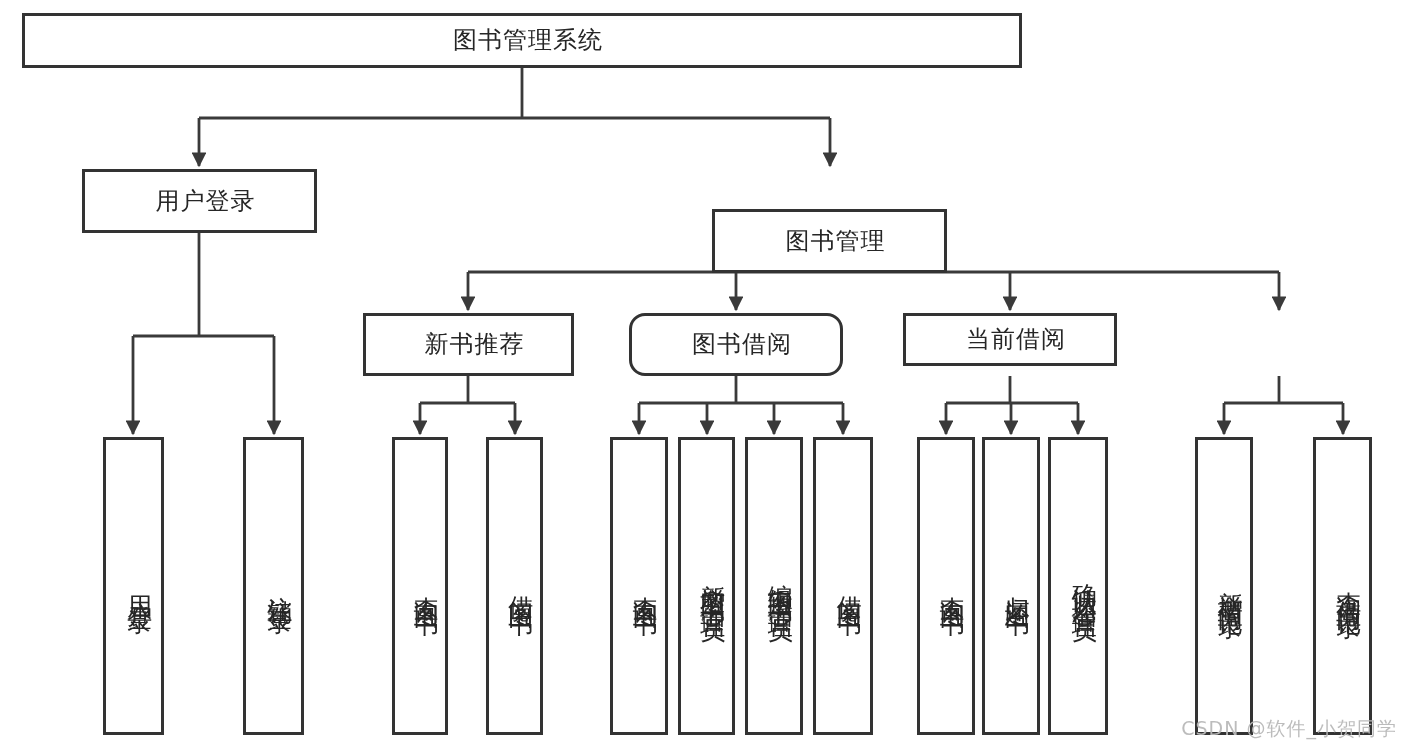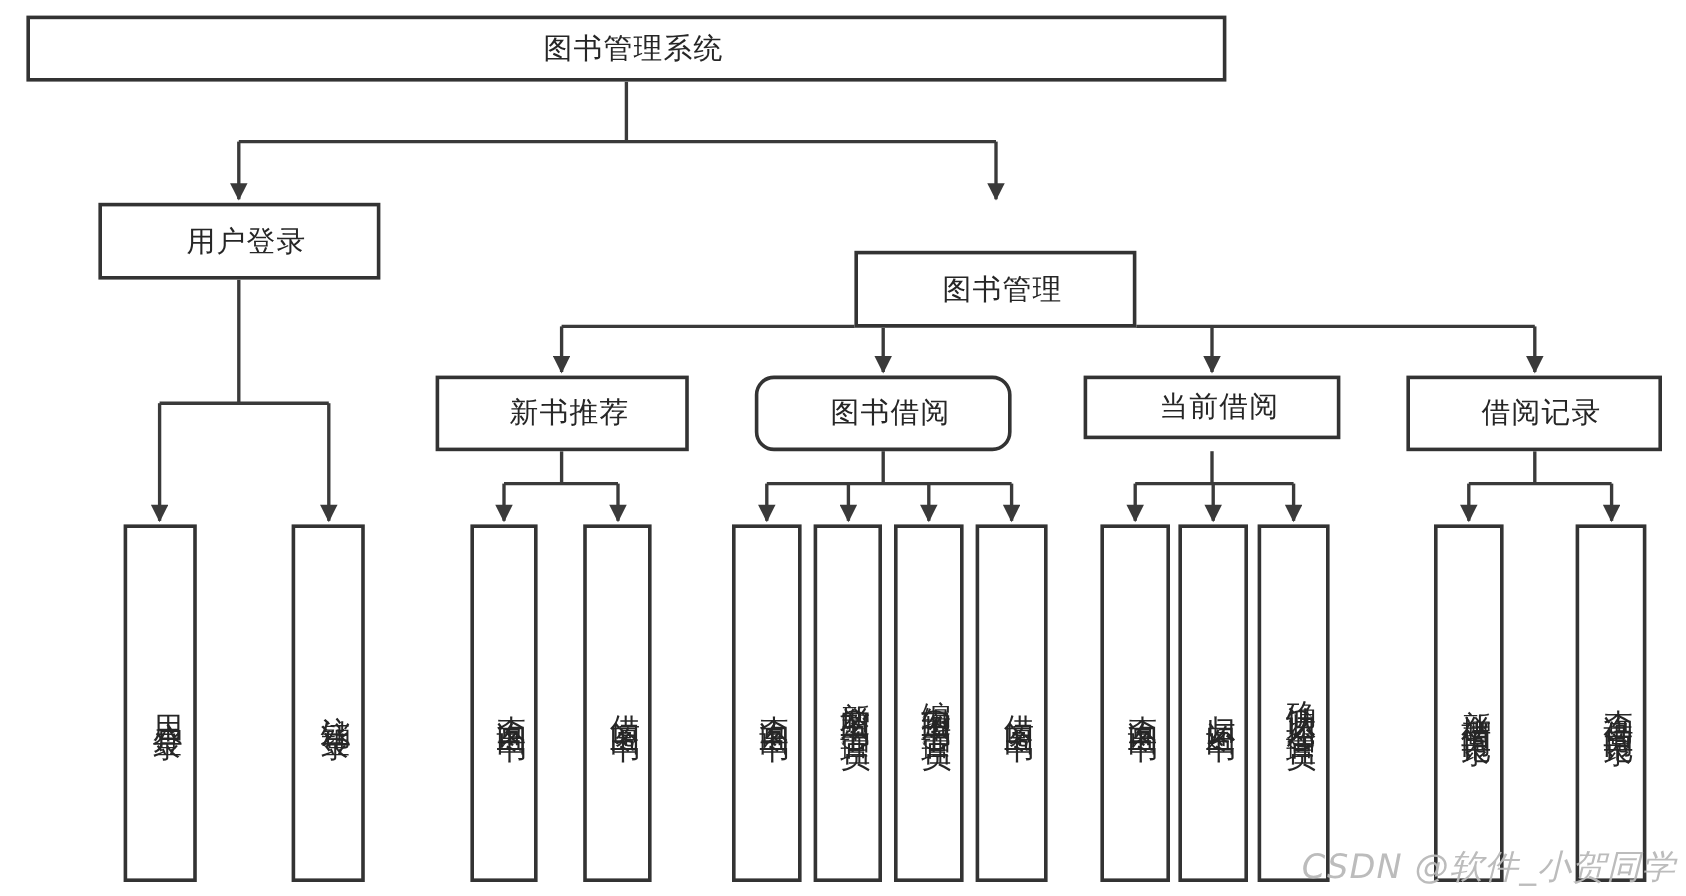--- a/index.html
+++ b/index.html
@@ -68,26 +68,25 @@
   #leaf-query-book-c  { left: 917px;  width: 58px; }
   #leaf-return-book   { left: 982px;  width: 58px; }
   #leaf-confirm-return{ left: 1048px; width: 60px; }
   #leaf-add-record    { left: 1195px; width: 58px; }
   #leaf-query-record  { left: 1313px; width: 59px; }
 
   #watermark {
     position: absolute;
     right: 8px;
     bottom: 5px;
-    font-size: 28px;
+    font-size: 19px;
     color: #b9b9b9;
     letter-spacing: 1px;
     z-index: 5;
     opacity: 0.95;
-    font-style: italic;
   }
 </style>
 </head>
 <body>
 
 <div id="canvas">
 
   <svg id="connectors" viewBox="0 0 1405 747" xmlns="http://www.w3.org/2000/svg">
     <defs>
       <marker id="arrow" viewBox="0 0 10 10" refX="9.2" refY="5" markerWidth="7" markerHeight="5.2" orient="auto" markerUnits="strokeWidth">
@@ -151,23 +150,20 @@
 
   <div class="box" id="new-book">
     <span>新书推荐</span>
   </div>
   <div class="box" id="book-borrow">
     <span>图书借阅</span>
   </div>
   <div class="box" id="current-borrow">
     <span>当前借阅</span>
   </div>
-  <div class="box" id="borrow-records">
-    <span>借阅记录</span>
-  </div>
 
   <div class="box vbox leaf" id="leaf-user-login">
     <span class="vtext">用户登录</span>
   </div>
   <div class="box vbox leaf" id="leaf-logout">
     <span class="vtext">注销登录</span>
   </div>
   <div class="box vbox leaf" id="leaf-query-book-a">
     <span class="vtext">查询图书</span>
   </div>

